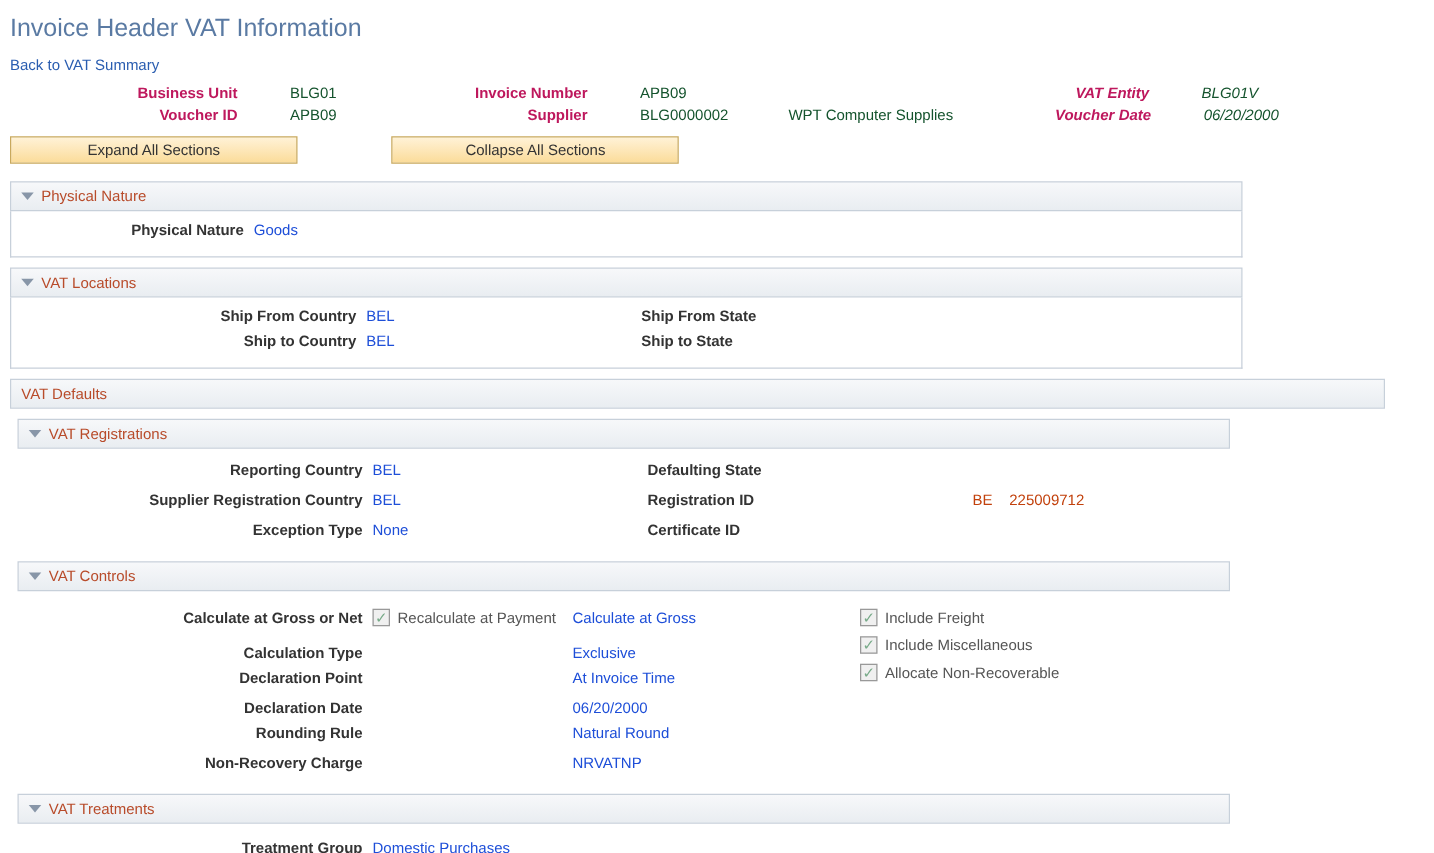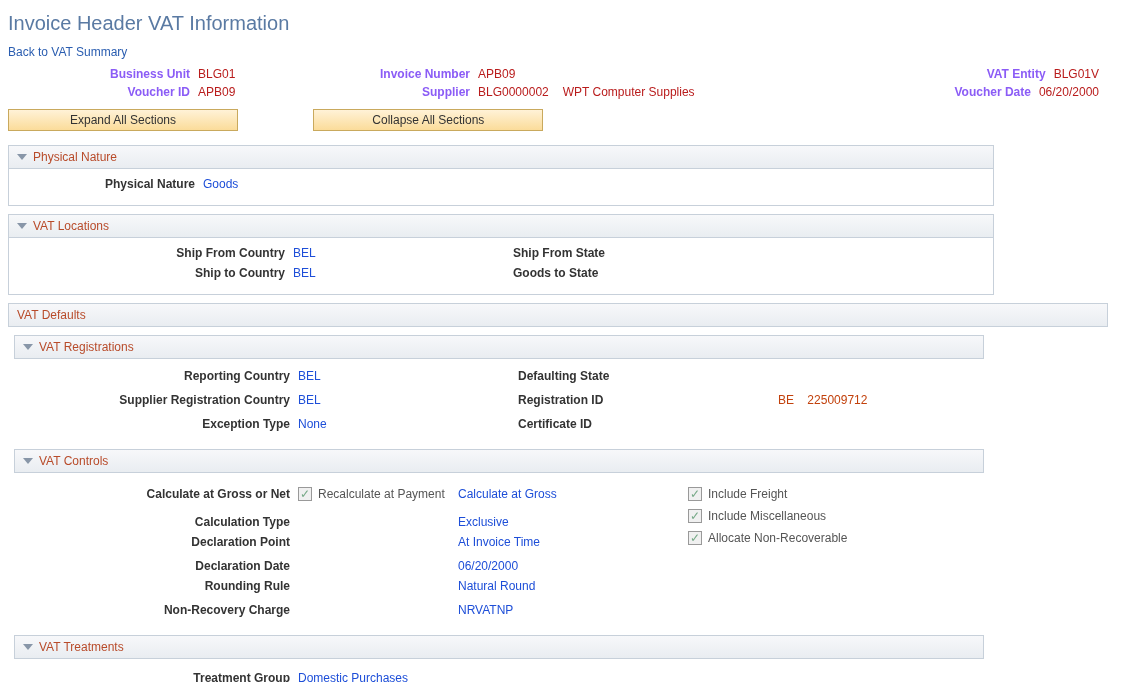--- a/index.html
+++ b/index.html
@@ -27,31 +27,32 @@
   .header-grid {
     margin-top: 8px;
     width: 100%;
   }
   .header-row {
     display: flex;
     margin-bottom: 4px;
   }
   .header-col-left { width: 300px; display: flex; }
   .header-col-mid { width: 460px; display: flex; }
-  .header-col-right { flex: 1; display: flex; justify-content: flex-end; padding-right: 40px;}
+  .header-col-right { flex: 1; display: flex; justify-content: center; padding-right: 40px; font-style: italic;}
   .lbl {
-    color: #8b5cf6;
+    color: #be185d;
     font-weight: bold;
     text-align: right;
     padding-right: 8px;
     white-space: nowrap;
   }
   .val {
-    color: #b91c1c;
+    color: #14532d;
     white-space: nowrap;
+    margin-left: 34px;
   }
   .btn-row {
     margin-top: 10px;
     margin-bottom: 14px;
   }
   .ps-btn {
     display: inline-block;
     width: 230px;
     height: 22px;
     background: linear-gradient(#fff2d7, #fbdc9a);
@@ -221,21 +222,21 @@
   <div class="section-body">
     <div class="row">
       <div class="cell-l">Ship From Country</div>
       <div class="cell-v">BEL</div>
       <div class="cell-l2">Ship From State</div>
       <div class="cell-v2"></div>
     </div>
     <div class="row">
       <div class="cell-l">Ship to Country</div>
       <div class="cell-v">BEL</div>
-      <div class="cell-l2">Goods to State</div>
+      <div class="cell-l2">Ship to State</div>
       <div class="cell-v2"></div>
     </div>
   </div>
 </div>
 
 
 <div class="wide-sec">
   <div class="section-hdr" style="cursor:default">
     <span class="plain-hdr" style="padding:0">VAT Defaults</span>
   </div>

